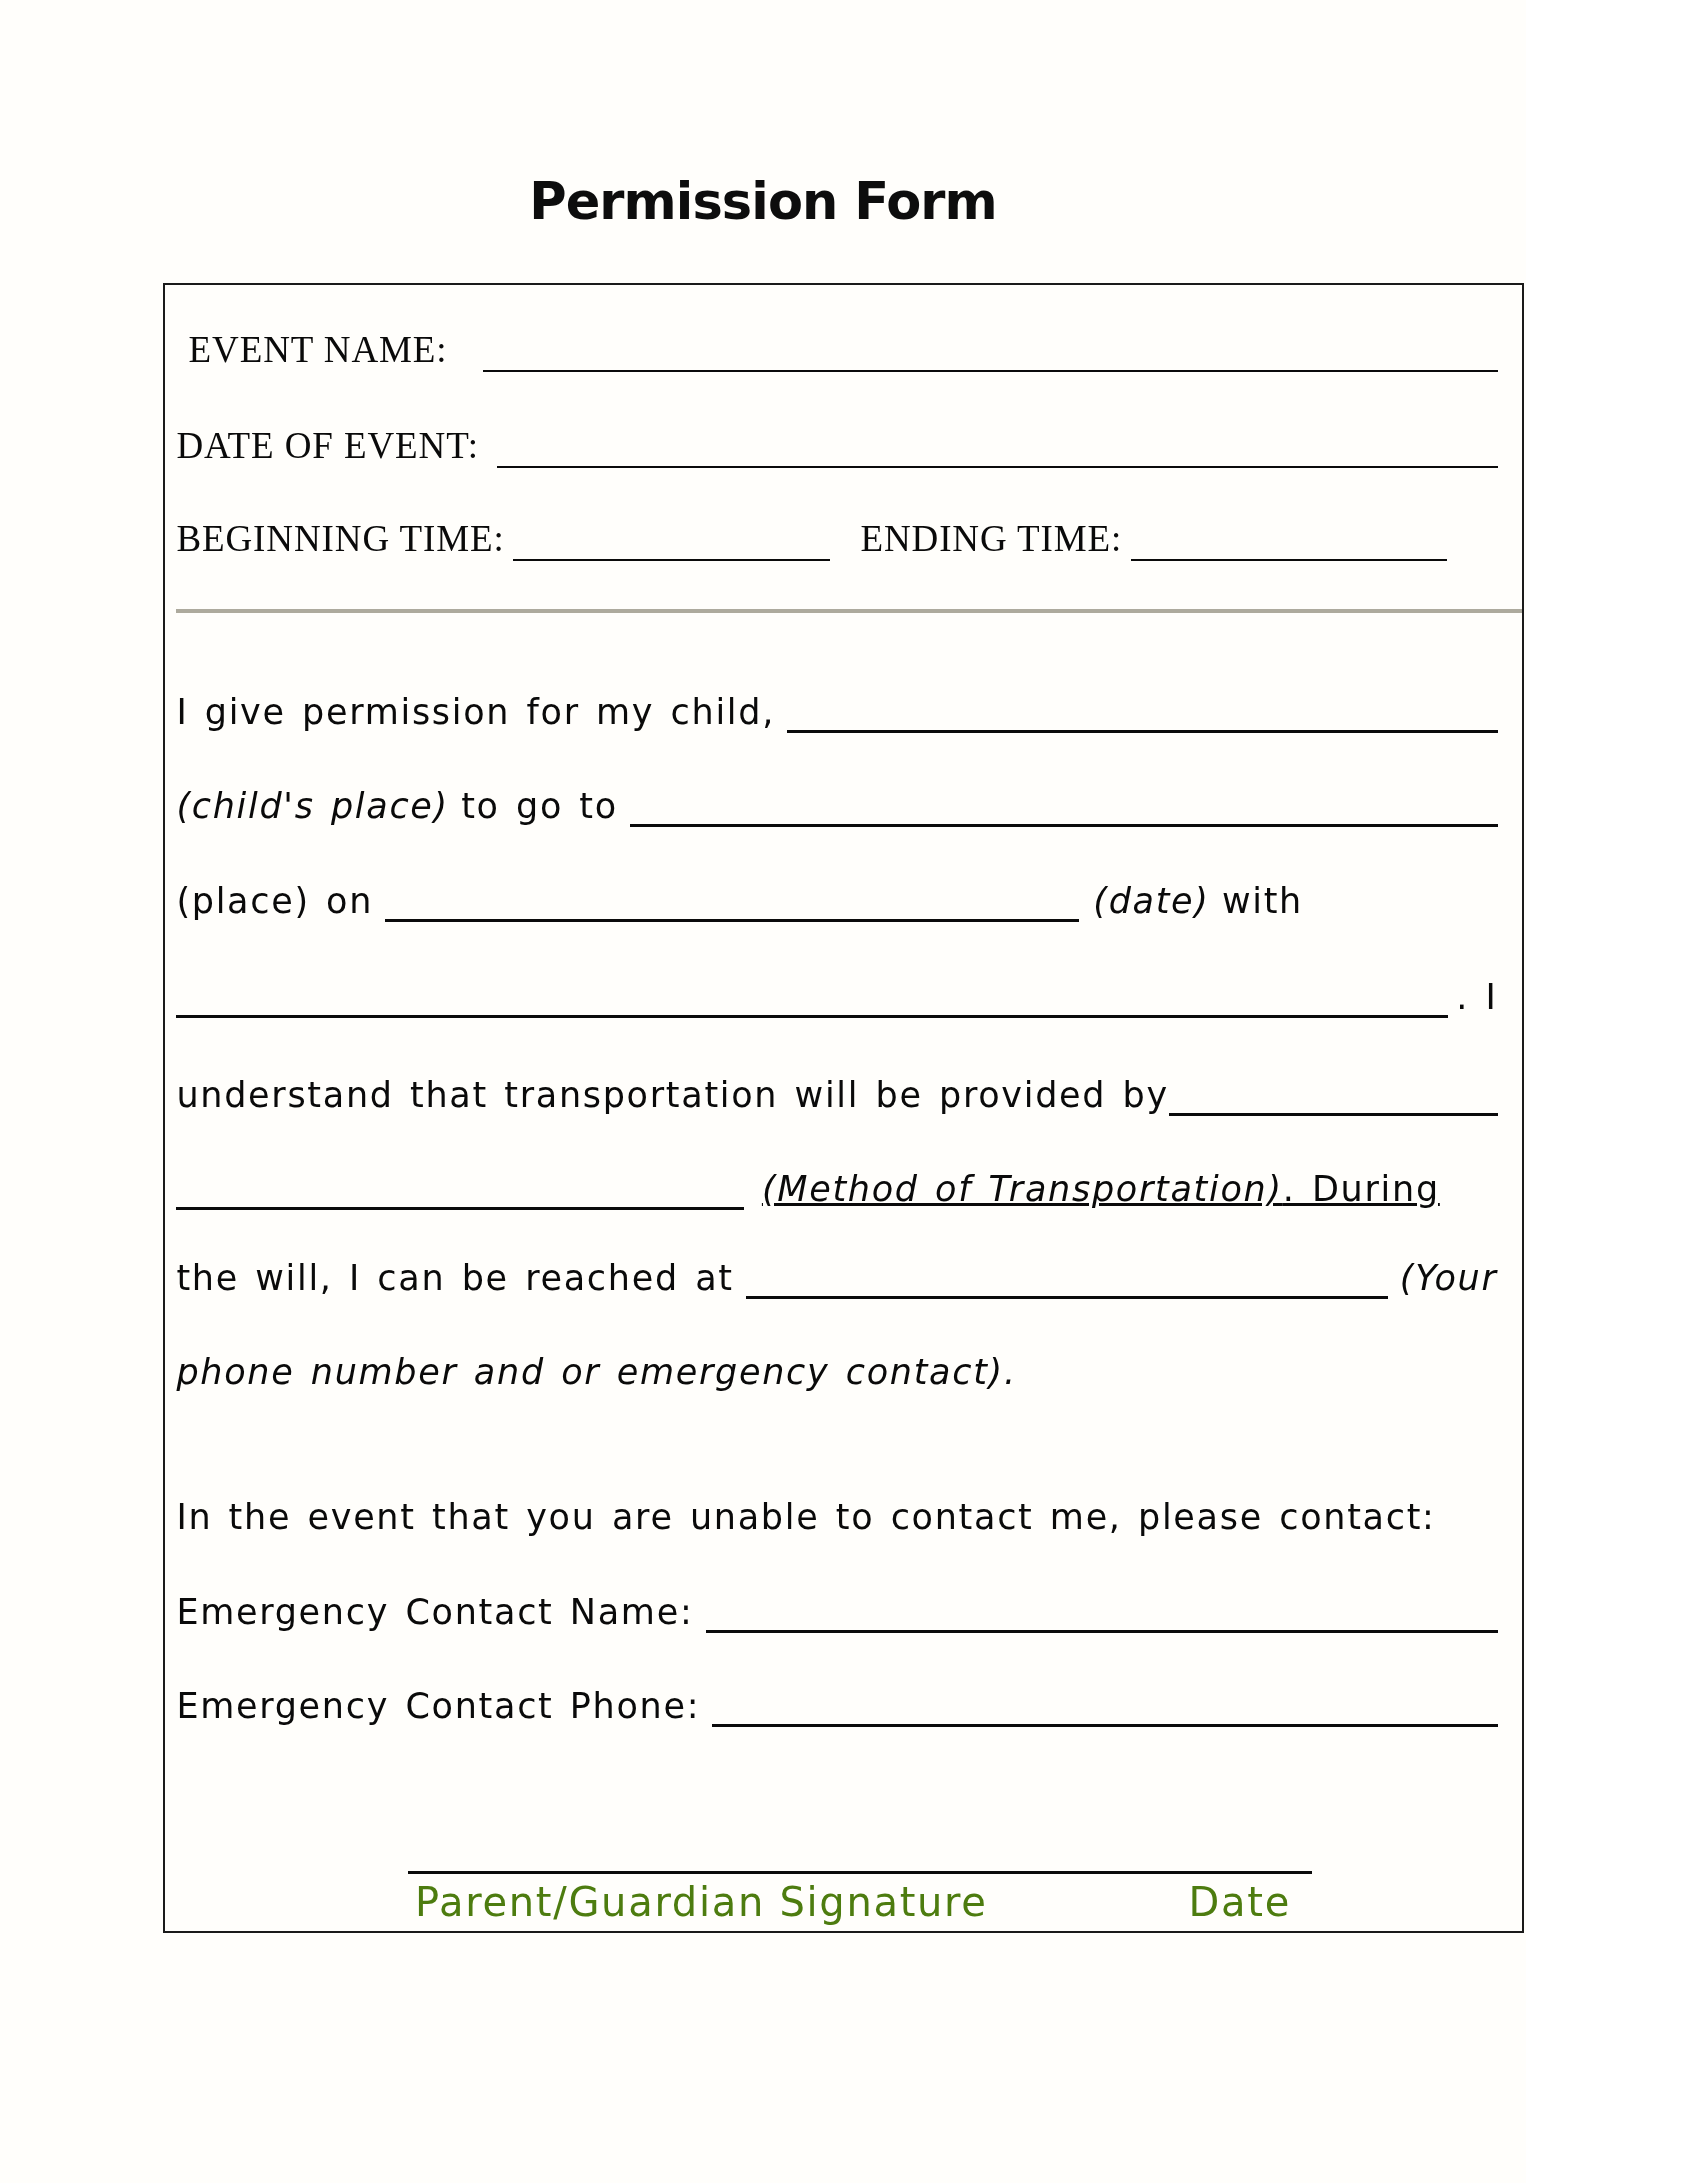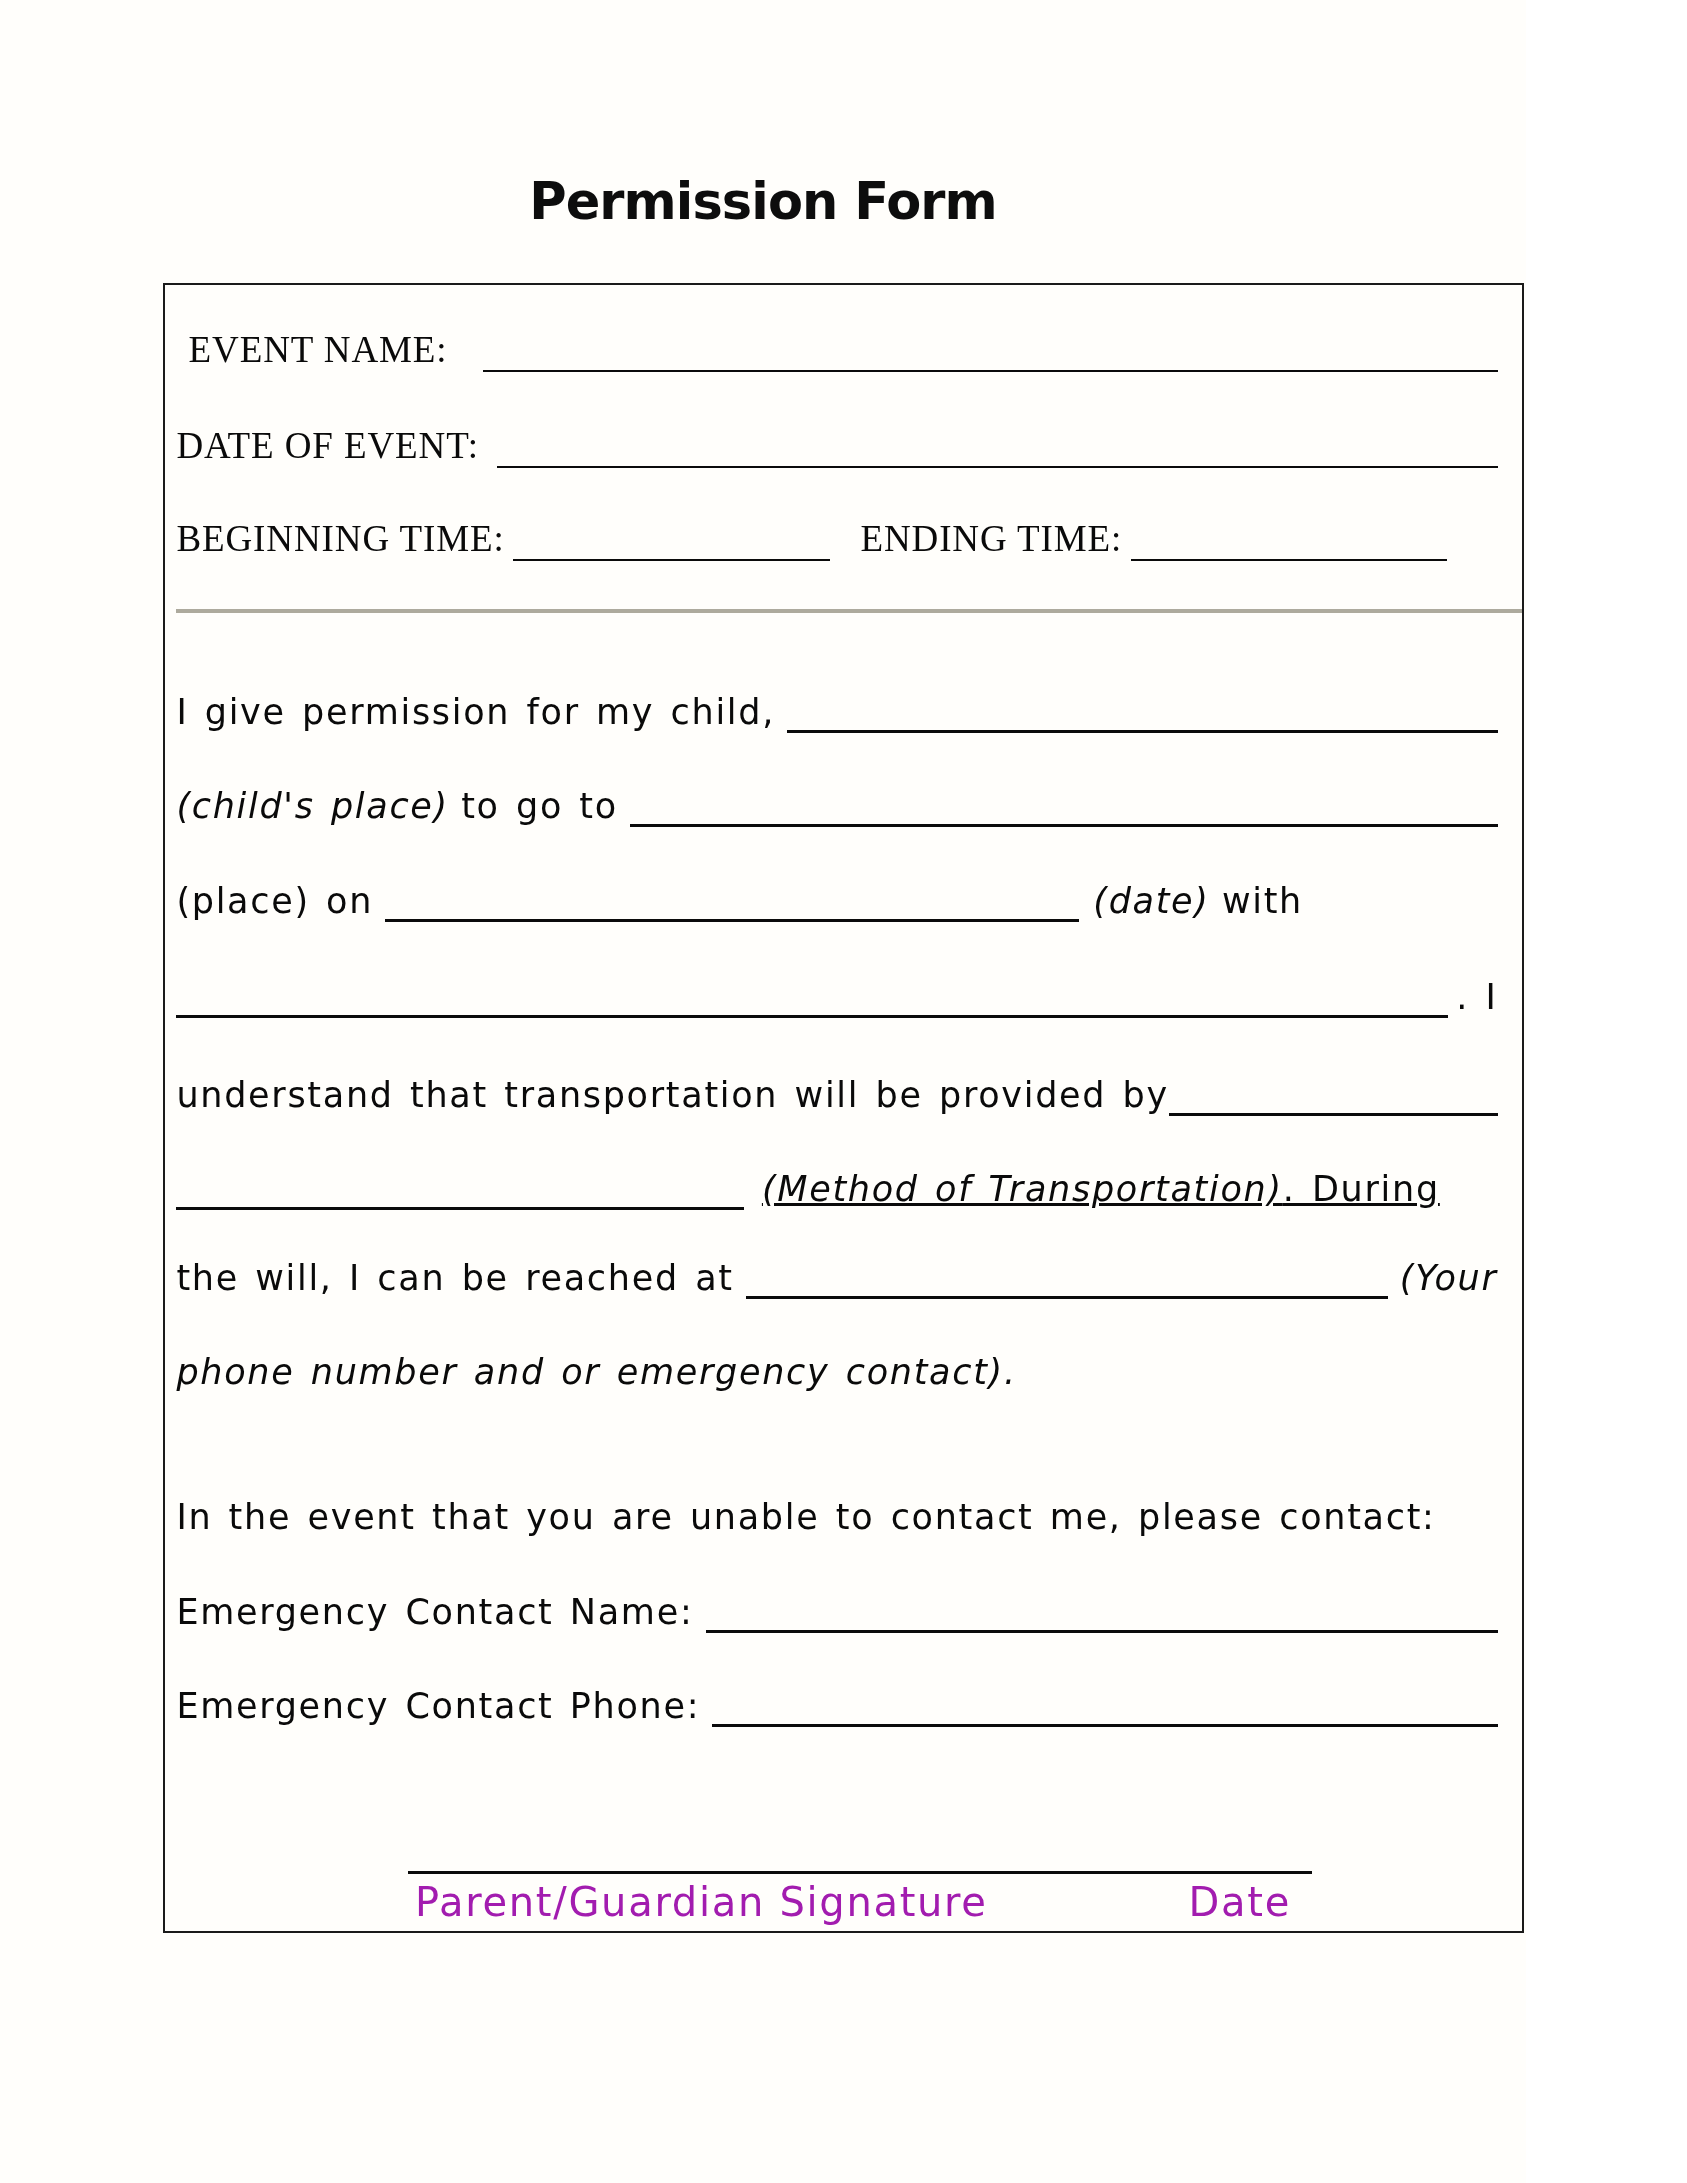--- a/index.html
+++ b/index.html
@@ -20,21 +20,21 @@
         letter-spacing:1.7px;word-spacing:3.5px;color:#0a0a0a;white-space:nowrap;}
   .bl{display:inline-block;border-bottom:3.5px solid #0b0b0b;height:14px;}
   .srow .bl{border-bottom-width:2.6px;}
   .grow{flex:1 1 auto;}
   .it{font-style:italic;}
   .divider{position:absolute;left:11.4px;right:0;top:324px;height:4.4px;background:#ADAA9D;}
   .sig{position:absolute;left:243px;top:1586px;width:904px;border-top:3.5px solid #0b0b0b;
        display:flex;justify-content:space-between;align-items:flex-start;padding-top:5.2px;
        box-sizing:border-box;}
   .sig span{font-family:"DejaVu Sans",sans-serif;font-size:40px;line-height:1.15;
-            letter-spacing:1.7px;color:#a21caf;white-space:nowrap;}
+            letter-spacing:1.7px;color:#4d7c0f;white-space:nowrap;}
   .sig .sig-label{padding-left:7px;}
   .sig .date-label{padding-right:21px;}
 </style>
 </head>
 <body>
 
 <div class="page">
 
   <div class="title">Permission Form</div>
 

